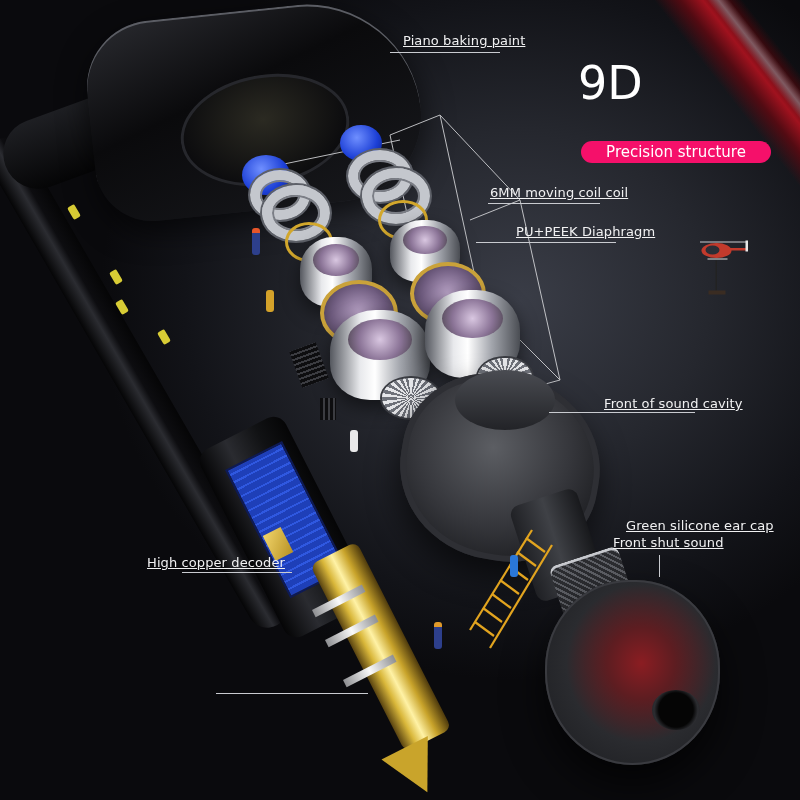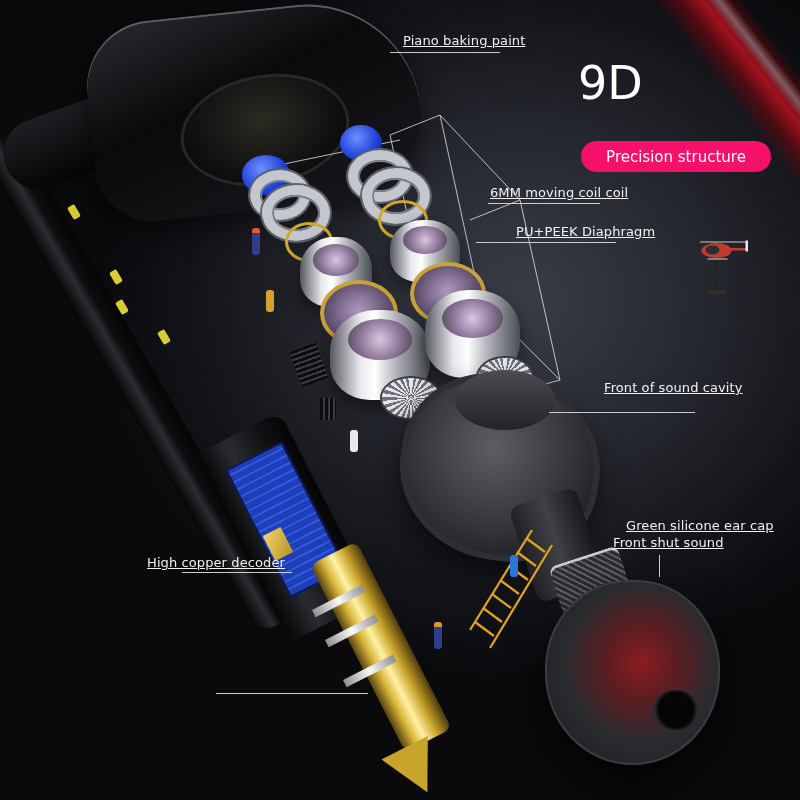--- a/index.html
+++ b/index.html
@@ -67,21 +67,21 @@
   .plug-band{position:absolute;width:56px;height:8px;background:linear-gradient(90deg,#8e8f92,#fafafa,#8e8f92);transform:rotate(-27deg);transform-origin:top left;}
   .plug-tip{position:absolute;left:390px;top:745px;width:0;height:0;border-left:26px solid transparent;border-right:26px solid transparent;border-top:50px solid #c9a42b;transform:rotate(-27deg);}
   
   .worker{position:absolute;width:8px;height:22px;border-radius:3px;}
   .heli{position:absolute;left:670px;top:238px;width:110px;height:60px;}
   
   .label{position:absolute;color:#f1f1f2;font-size:13px;white-space:nowrap;letter-spacing:.1px;text-decoration:underline;}
   .uline{position:absolute;height:1px;background:#c9cbd0;}
   .title-9d{position:absolute;left:578px;top:28px;color:#fff;font-weight:normal;font-size:46px;line-height:1;margin-top:32px;}
   .title-bass{position:absolute;left:488px;top:82px;color:#fff;font-weight:bold;font-size:46px;line-height:1;letter-spacing:.5px;}
-  .pill{position:absolute;left:581px;top:141px;width:190px;height:31px;border-radius:16px;background:#f5106a;
+  .pill{position:absolute;left:581px;top:141px;width:190px;height:22px;border-radius:16px;background:#f5106a;
     color:#fff;font-size:15px;display:flex;align-items:center;justify-content:center;}
 </style>
 </head>
 <body>
 
 <div class="stage">
   <div class="stripe-red"></div>
   <div class="stripe-grey"></div>
 
   <div class="cable"></div>
@@ -178,21 +178,21 @@
 
   <div class="label" style="left:403px;top:33px">Piano baking paint</div>
   <div class="uline" style="left:390px;top:52px;width:110px"></div>
 
   <div class="label" style="left:490px;top:185px">6MM moving coil coil</div>
   <div class="uline" style="left:488px;top:203px;width:112px"></div>
 
   <div class="label" style="left:516px;top:224px">PU+PEEK Diaphragm</div>
   <div class="uline" style="left:476px;top:242px;width:140px"></div>
 
-  <div class="label" style="left:604px;top:380px">Front of sound cavity</div>
+  <div class="label" style="left:604px;top:396px">Front of sound cavity</div>
   <div class="uline" style="left:549px;top:412px;width:146px"></div>
 
   <div class="label" style="left:626px;top:518px">Green silicone ear cap</div>
   <div class="label" style="left:613px;top:535px">Front shut sound</div>
   <div style="position:absolute;left:659px;top:555px;width:1px;height:22px;background:#c9cbd0"></div>
 
   <div class="label" style="left:147px;top:555px">High copper decoder</div>
   <div class="uline" style="left:182px;top:572px;width:110px"></div>
 
   <div class="uline" style="left:216px;top:693px;width:152px"></div>

